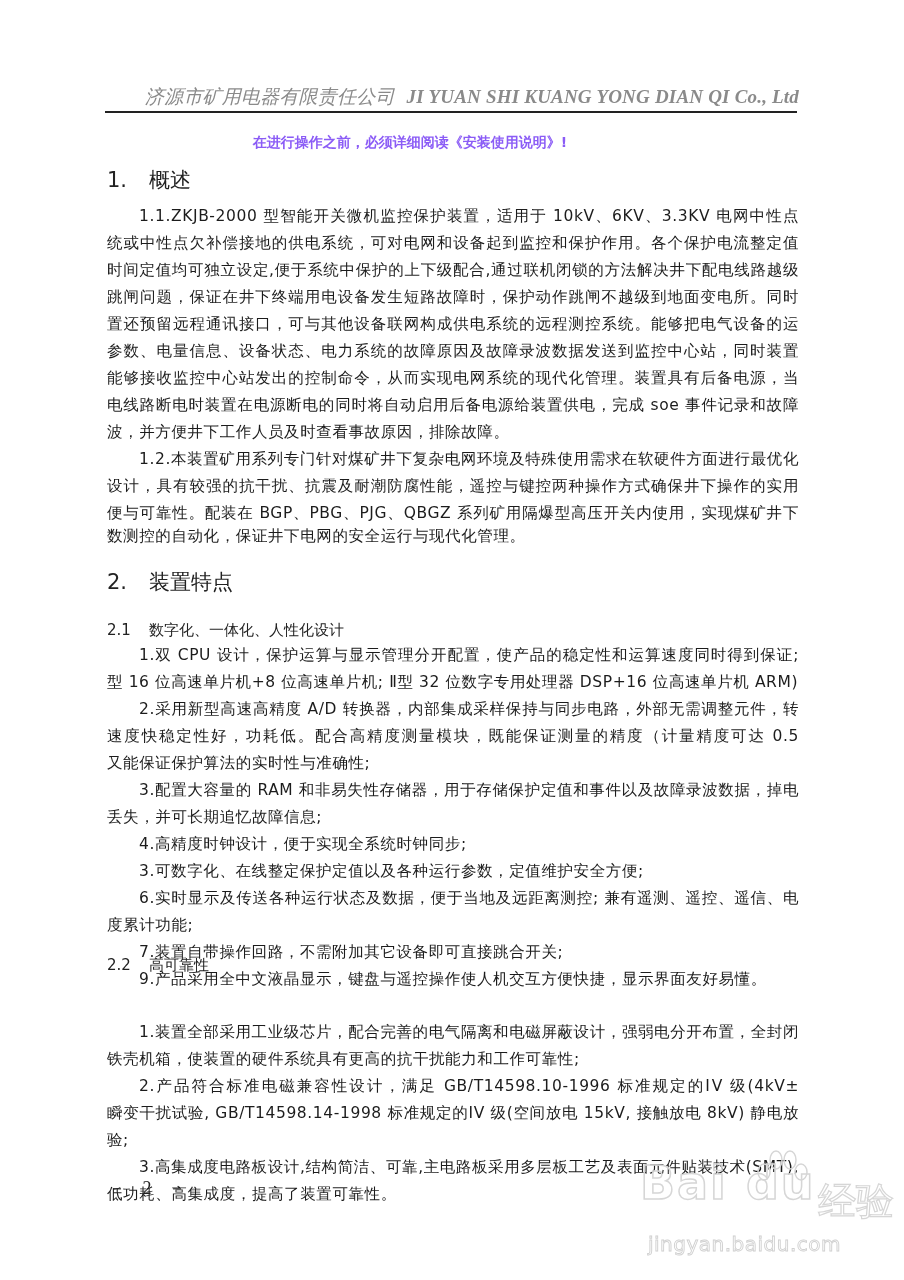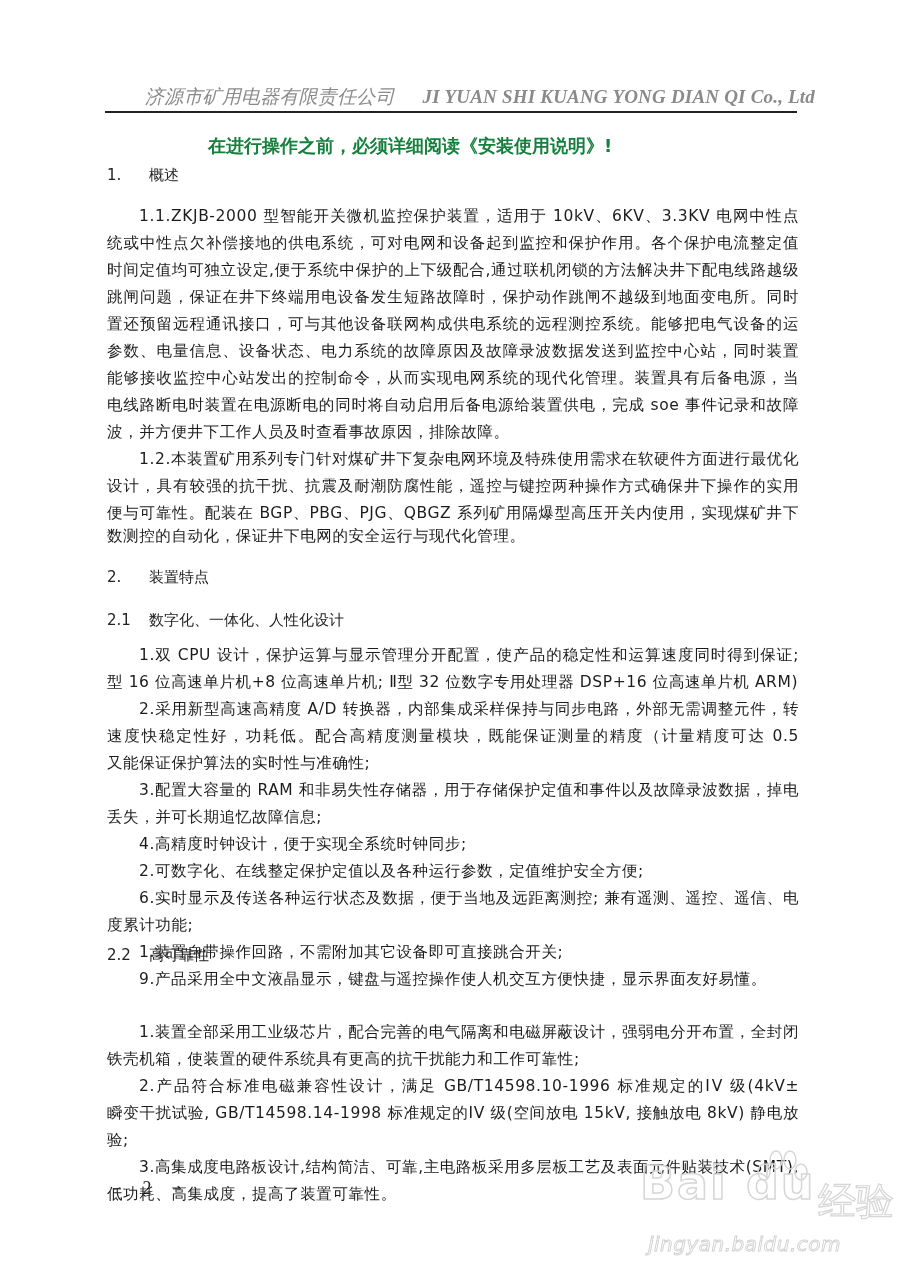--- a/index.html
+++ b/index.html
@@ -5,50 +5,50 @@
     html, body { margin: 0; padding: 0; }
     body {
       width: 904px; height: 1280px; background: #ffffff; position: relative; overflow: hidden;
       font-family: "DejaVu Sans", "Liberation Sans", sans-serif; color: #1a1a1a;
     }
     .header-text {
       position: absolute; left: 145px; top: 84px; width: 650px;
       font-family: "Liberation Serif", "DejaVu Serif", serif; font-style: italic;
       font-size: 19px; color: #8a8a8a; white-space: nowrap; letter-spacing: 0.2px;
     }
-    .header-text .en { font-weight: bold; margin-left: 28px; }
+    .header-text .en { font-weight: bold; margin-left: 12px; }
     .header-rule {
       position: absolute; left: 105px; top: 111px; width: 692px; height: 2px; background: #222;
     }
     .warning {
       position: absolute; left: 0; top: 134px; width: 820px; text-align: center;
-      font-size: 18px; font-weight: bold; color: #15803d;
+      font-size: 14px; font-weight: bold; color: #8b5cf6;
     }
     .line {
       position: absolute; left: 107px; width: 692px; font-size: 15.5px; white-space: nowrap;
       color: #1c1c1c; letter-spacing: 0.6px; line-height: 20px;
     }
     .line.justify { text-align: justify; text-align-last: justify; white-space: normal; height: 20px; overflow: hidden; }
     .line.indent { left: 139px; width: 660px; }
-    .h1 { position: absolute; left: 107px; font-size: 15px; color: #222; }
+    .h1 { position: absolute; left: 107px; font-size: 21px; color: #222; }
     .h1 .num { display: inline-block; width: 42px; }
     .h2 { position: absolute; left: 107px; font-size: 15px; color: #222; }
-    .h2 .num { display: inline-block; width: 42px; }
+    .h2 .num { display: inline-block; width: 42px; margin-top: 10px; }
     .page-num {
       position: absolute; left: 108px; top: 1176px; font-family: "Liberation Serif", serif;
       font-size: 18px; color: #222; letter-spacing: 6px;
     }
     .watermark {
       position: absolute; left: 640px; top: 1148px; width: 270px; height: 100px; color: #dcdcdc;
       font-family: "DejaVu Sans", sans-serif;
     }
     .watermark .wm-logo { position: absolute; left: 0; top: 8px; font-size: 46px; font-weight: bold; letter-spacing: 2px;
       color: transparent; -webkit-text-stroke: 1.5px #d6d6d6; }
     .watermark .wm-cn { position: absolute; left: 178px; top: 28px; font-size: 38px; color: transparent; -webkit-text-stroke: 1.2px #d6d6d6; }
-    .watermark .wm-url { position: absolute; left: 8px; top: 84px; font-size: 20px; color: transparent; -webkit-text-stroke: 0.9px #d0d0d0; letter-spacing: 0.5px; font-style: italic; }
+    .watermark .wm-url { position: absolute; left: 8px; top: 84px; font-size: 20px; color: transparent; -webkit-text-stroke: 0.9px #d0d0d0; letter-spacing: 0.5px; }
     .watermark .wm-paw { position: absolute; left: 110px; top: 0px; width: 60px; height: 40px; }
   </style>
 </head>
 <body>
 
 <div>
   <div class="header-text">
     <span>济源市矿用电器有限责任公司</span><span class="en">JI YUAN SHI KUANG YONG DIAN QI Co., Ltd</span>
   </div>
   <div class="header-rule"></div>
@@ -83,24 +83,24 @@
 </div>
 
 <div class="line justify indent" style="top:645px">1.双 CPU 设计，保护运算与显示管理分开配置，使产品的稳定性和运算速度同时得到保证;（Ⅰ</div>
 <div class="line" style="top:672px">型 16 位高速单片机+8 位高速单片机; Ⅱ型 32 位数字专用处理器 DSP+16 位高速单片机 ARM)</div>
 <div class="line justify indent" style="top:699px">2.采用新型高速高精度 A/D 转换器，内部集成采样保持与同步电路，外部无需调整元件，转换</div>
 <div class="line justify" style="top:726px">速度快稳定性好，功耗低。配合高精度测量模块，既能保证测量的精度（计量精度可达 0.5 级），</div>
 <div class="line" style="top:753px">又能保证保护算法的实时性与准确性;</div>
 <div class="line justify indent" style="top:780px">3.配置大容量的 RAM 和非易失性存储器，用于存储保护定值和事件以及故障录波数据，掉电不</div>
 <div class="line" style="top:807px">丢失，并可长期追忆故障信息;</div>
 <div class="line indent" style="top:834px">4.高精度时钟设计，便于实现全系统时钟同步;</div>
-<div class="line indent" style="top:861px">2.可数字化、在线整定保护定值以及各种运行参数，定值维护安全方便;</div>
+<div class="line indent" style="top:861px">3.可数字化、在线整定保护定值以及各种运行参数，定值维护安全方便;</div>
 <div class="line justify indent" style="top:888px">6.实时显示及传送各种运行状态及数据，便于当地及远距离测控; 兼有遥测、遥控、遥信、电</div>
 <div class="line" style="top:915px">度累计功能;</div>
-<div class="line indent" style="top:942px">1.装置自带操作回路，不需附加其它设备即可直接跳合开关;</div>
+<div class="line indent" style="top:942px">7.装置自带操作回路，不需附加其它设备即可直接跳合开关;</div>
 <div class="line indent" style="top:969px">9.产品采用全中文液晶显示，键盘与遥控操作使人机交互方便快捷，显示界面友好易懂。</div>
 
 <div class="h2" style="top:946px">
   <span class="num">2.2</span><span>高可靠性</span>
 </div>
 
 <div class="line justify indent" style="top:1022px">1.装置全部采用工业级芯片，配合完善的电气隔离和电磁屏蔽设计，强弱电分开布置，全封闭</div>
 <div class="line" style="top:1049px">铁壳机箱，使装置的硬件系统具有更高的抗干扰能力和工作可靠性;</div>
 <div class="line justify indent" style="top:1076px">2.产品符合标准电磁兼容性设计，满足 GB/T14598.10-1996 标准规定的ⅠV 级(4kV± 10%)快速</div>
 <div class="line justify" style="top:1103px">瞬变干扰试验, GB/T14598.14-1998 标准规定的ⅠV 级(空间放电 15kV, 接触放电 8kV) 静电放电试</div>

